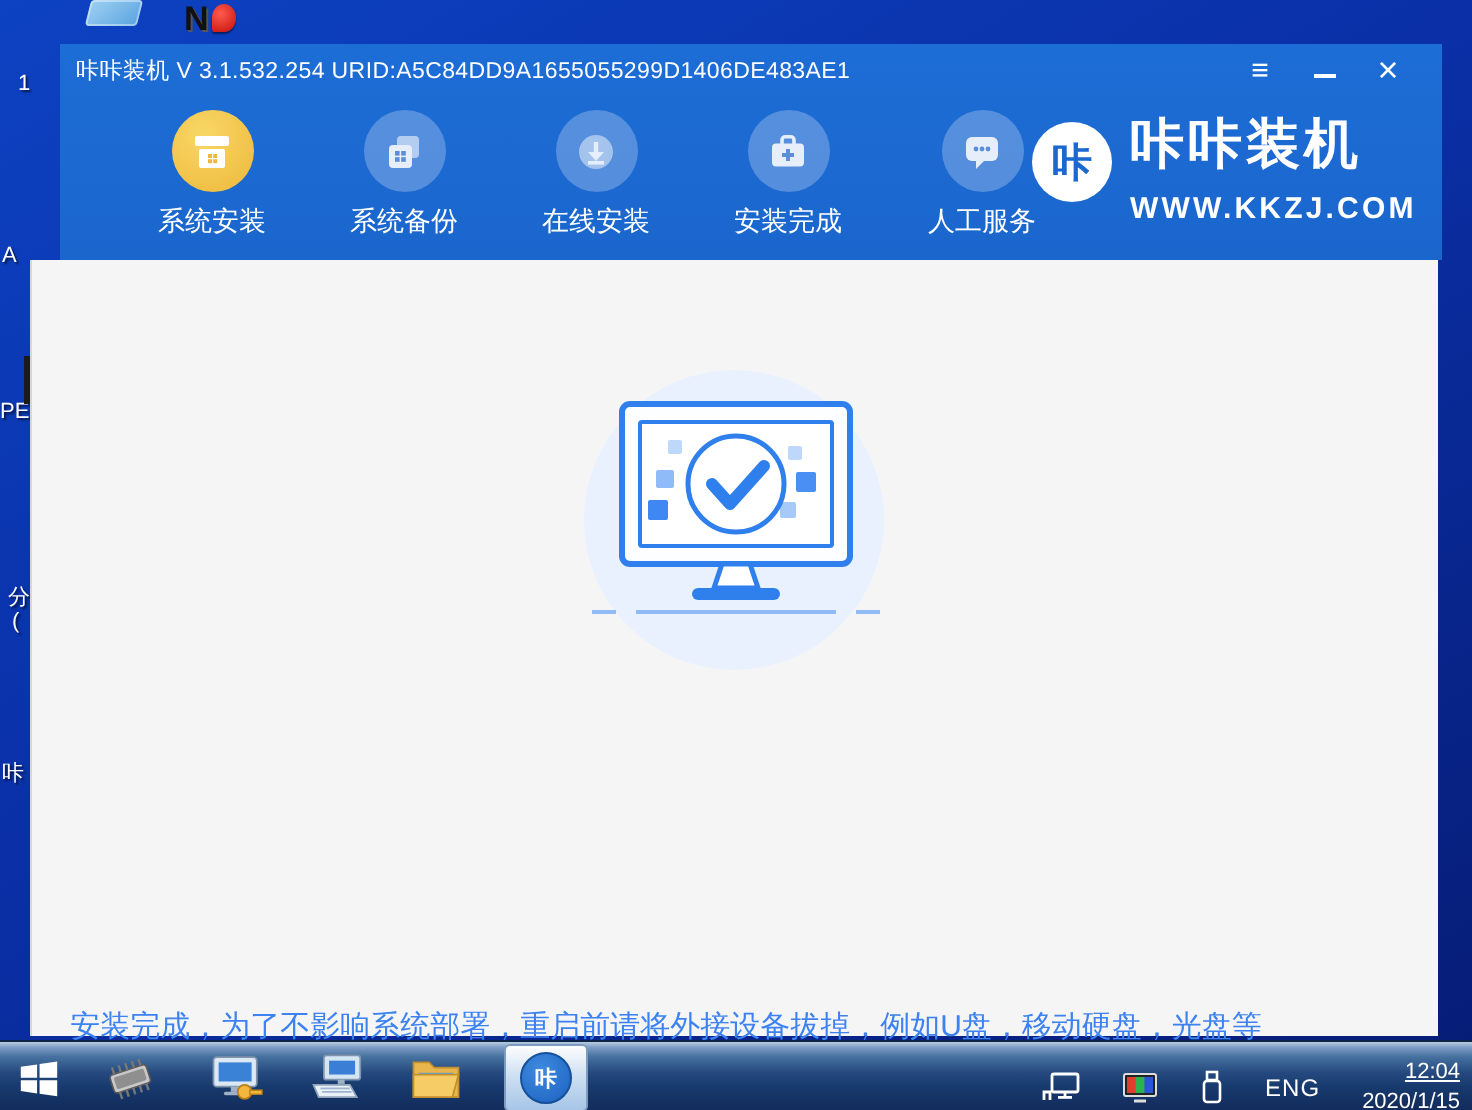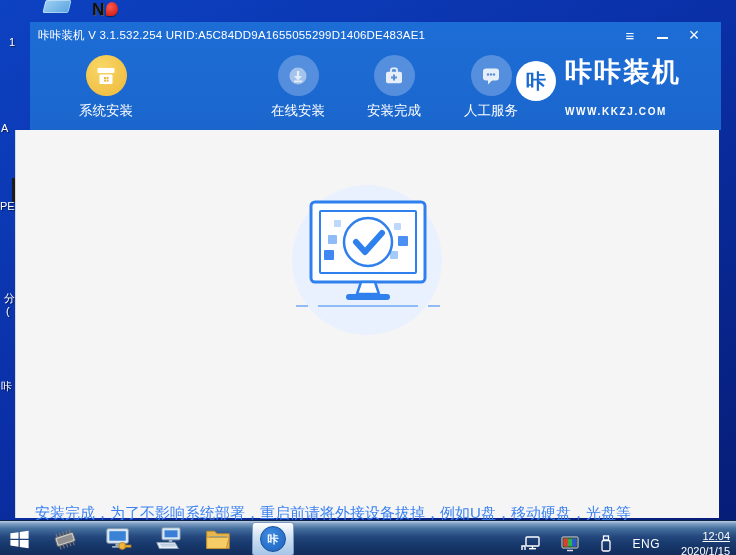--- a/index.html
+++ b/index.html
@@ -39,21 +39,21 @@
                     background:rgba(255,255,255,.25); }
   .nav-item.active .circ { background:radial-gradient(circle at 38% 30%,#f8d766,#eeb83a); }
   .nav-item .lbl { color:#fff; font-size:13.5px; }
   .nav-item:not(.active) svg { opacity:.85; }
 
   .logo { position:absolute; left:486px; top:36px; display:flex; align-items:flex-start; }
   .logo-badge { width:40px; height:40px; border-radius:50%; background:#fff; color:#1a68d0;
                 font-size:20px; font-weight:700; display:flex; align-items:center; justify-content:center; margin-top:3px; }
   .logo-texts { margin-left:9px; color:#fff; }
   .logo-name { font-size:27px; font-weight:700; letter-spacing:2px; line-height:1.1; }
-  .logo-url { font-size:10px; font-weight:700; letter-spacing:1.6px; margin-top:18px; }
+  .logo-url { font-size:15px; font-weight:700; letter-spacing:1.6px; margin-top:8px; }
 
   
   .hero-circle { position:absolute; left:292px; top:185px; width:150px; height:150px;
                  border-radius:50%; background:#e9f1fe; }
   .hero-art { position:absolute; left:288px; top:192px; }
   .message { position:absolute; left:0; top:374px; width:636px; text-align:center;
              color:#3c82f1; font-size:15px; }
 
   
   .taskbar { position:absolute; left:0; top:520px; width:736px; height:35px;
@@ -130,20 +130,33 @@
             <rect x="3.5" y="4" width="17" height="5" rx="1" fill="#fff"></rect>
             <rect x="5.5" y="10.5" width="13" height="9.5" rx="1" fill="#fff"></rect>
             <rect x="10" y="13" width="2" height="2" fill="#eeb83a"></rect>
               <rect x="12.6" y="13" width="2" height="2" fill="#eeb83a"></rect>
             <rect x="10" y="15.6" width="2" height="2" fill="#eeb83a"></rect>
               <rect x="12.6" y="15.6" width="2" height="2" fill="#eeb83a"></rect>
           </svg>
         </div>
         <div class="lbl">系统安装</div>
       </div>
+      <div class="nav-item" style="left:96px;">
+        <div class="circ">
+          <svg width="24" height="24" viewBox="0 0 24 24">
+            <rect x="8.5" y="4" width="11" height="11" rx="2" fill="rgba(255,255,255,.65)"></rect>
+            <rect x="4.5" y="8.5" width="11.5" height="11.5" rx="2" fill="#fff"></rect>
+            <rect x="7.5" y="11.5" width="2.3" height="2.3" fill="#5e8fd8"></rect>
+              <rect x="10.6" y="11.5" width="2.3" height="2.3" fill="#5e8fd8"></rect>
+            <rect x="7.5" y="14.6" width="2.3" height="2.3" fill="#5e8fd8"></rect>
+              <rect x="10.6" y="14.6" width="2.3" height="2.3" fill="#5e8fd8"></rect>
+          </svg>
+        </div>
+        <div class="lbl">系统备份</div>
+      </div>
       <div class="nav-item" style="left:192px;">
         <div class="circ">
           <svg width="24" height="24" viewBox="0 0 24 24">
             <circle cx="12" cy="12" r="8.5" fill="rgba(255,255,255,.55)"></circle>
             <rect x="10.9" y="7" width="2.2" height="6" fill="#fff"></rect>
             <path d="M8 12 h8 l-4 4.5 z" fill="#fff"></path>
             <rect x="8" y="16.5" width="8" height="1.8" fill="#fff"></rect>
           </svg>
         </div>
         <div class="lbl">在线安装</div>

